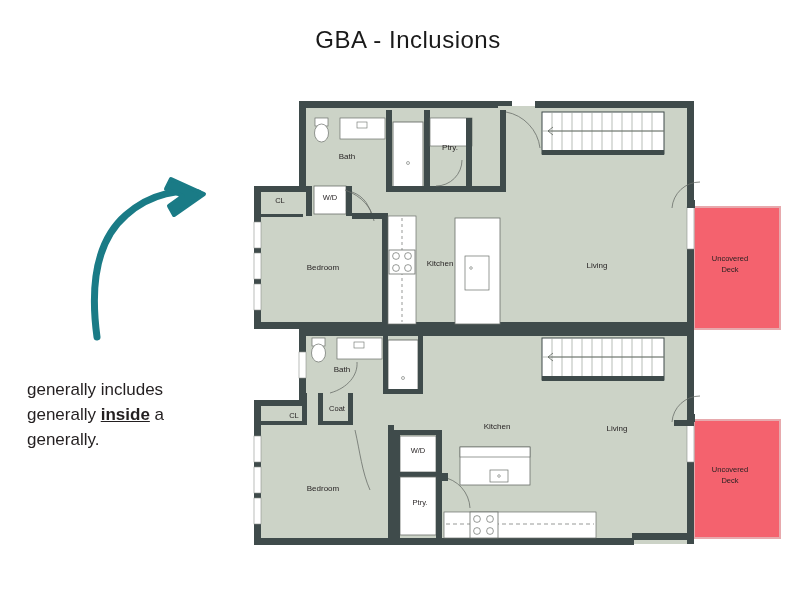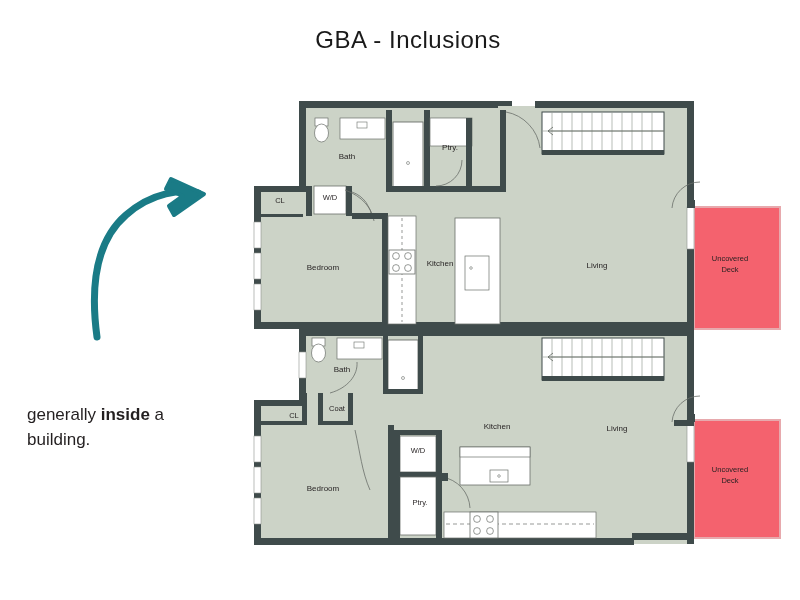--- a/index.html
+++ b/index.html
@@ -31,21 +31,21 @@
   #caption {
     position: absolute;
     left: 27px;
     top: 352px;
     width: 190px;
     font-size: 17px;
     line-height: 25px;
     color: #231f20;
     font-family: "Liberation Sans", sans-serif;
   }
-  #caption b { font-weight: 700; }
+  #caption b { font-weight: 700; text-decoration: underline; }
   #arrow-wrap {
     position: absolute;
     left: 70px;
     top: 175px;
     width: 150px;
     height: 170px;
   }
   #plan {
     position: absolute;
     left: 0;
@@ -54,23 +54,23 @@
     height: 600px;
   }
 </style>
 </head>
 <body>
 
 <div id="page-title">GBA - Inclusions</div>
 
 <div id="caption">
   <br>
-  <br>
+  <span>generally includes</span><br>
   <span>generally </span><b>inside</b><span> a</span><br>
-  <span>building.</span>
+  <span>generally.</span>
 </div>
 
 <div id="arrow-wrap">
   <svg width="150" height="170" viewBox="0 0 150 170">
     <path d="M 27,162 C 20,110 26,66 56,40 C 82,17 112,14 128,18" fill="none" stroke="#1a7b86" stroke-width="7" stroke-linecap="round"></path>
     <path d="M 101,4 L 134,19 L 104,40 L 99,31 L 113,21 L 96,14 Z" fill="#1a7b86" stroke="#1a7b86" stroke-width="4" stroke-linejoin="round"></path>
   </svg>
 </div>
 
 <svg id="plan" viewBox="0 0 800 600">

